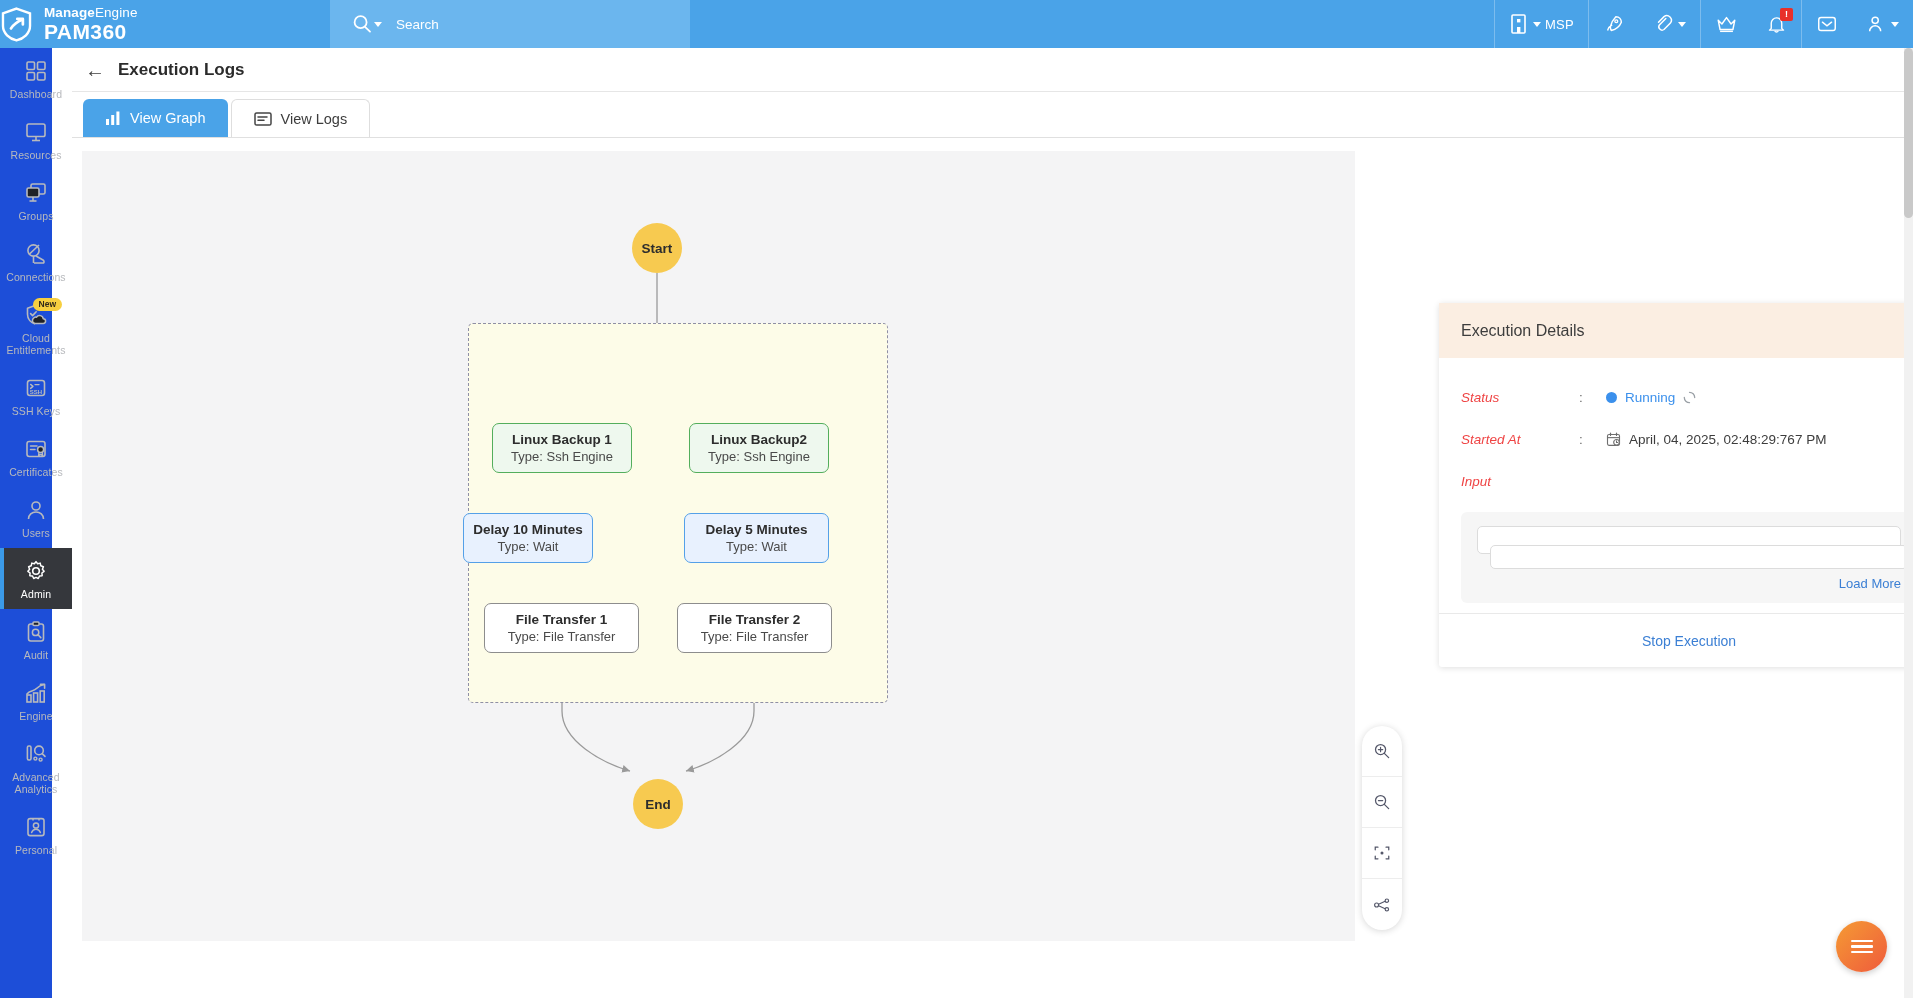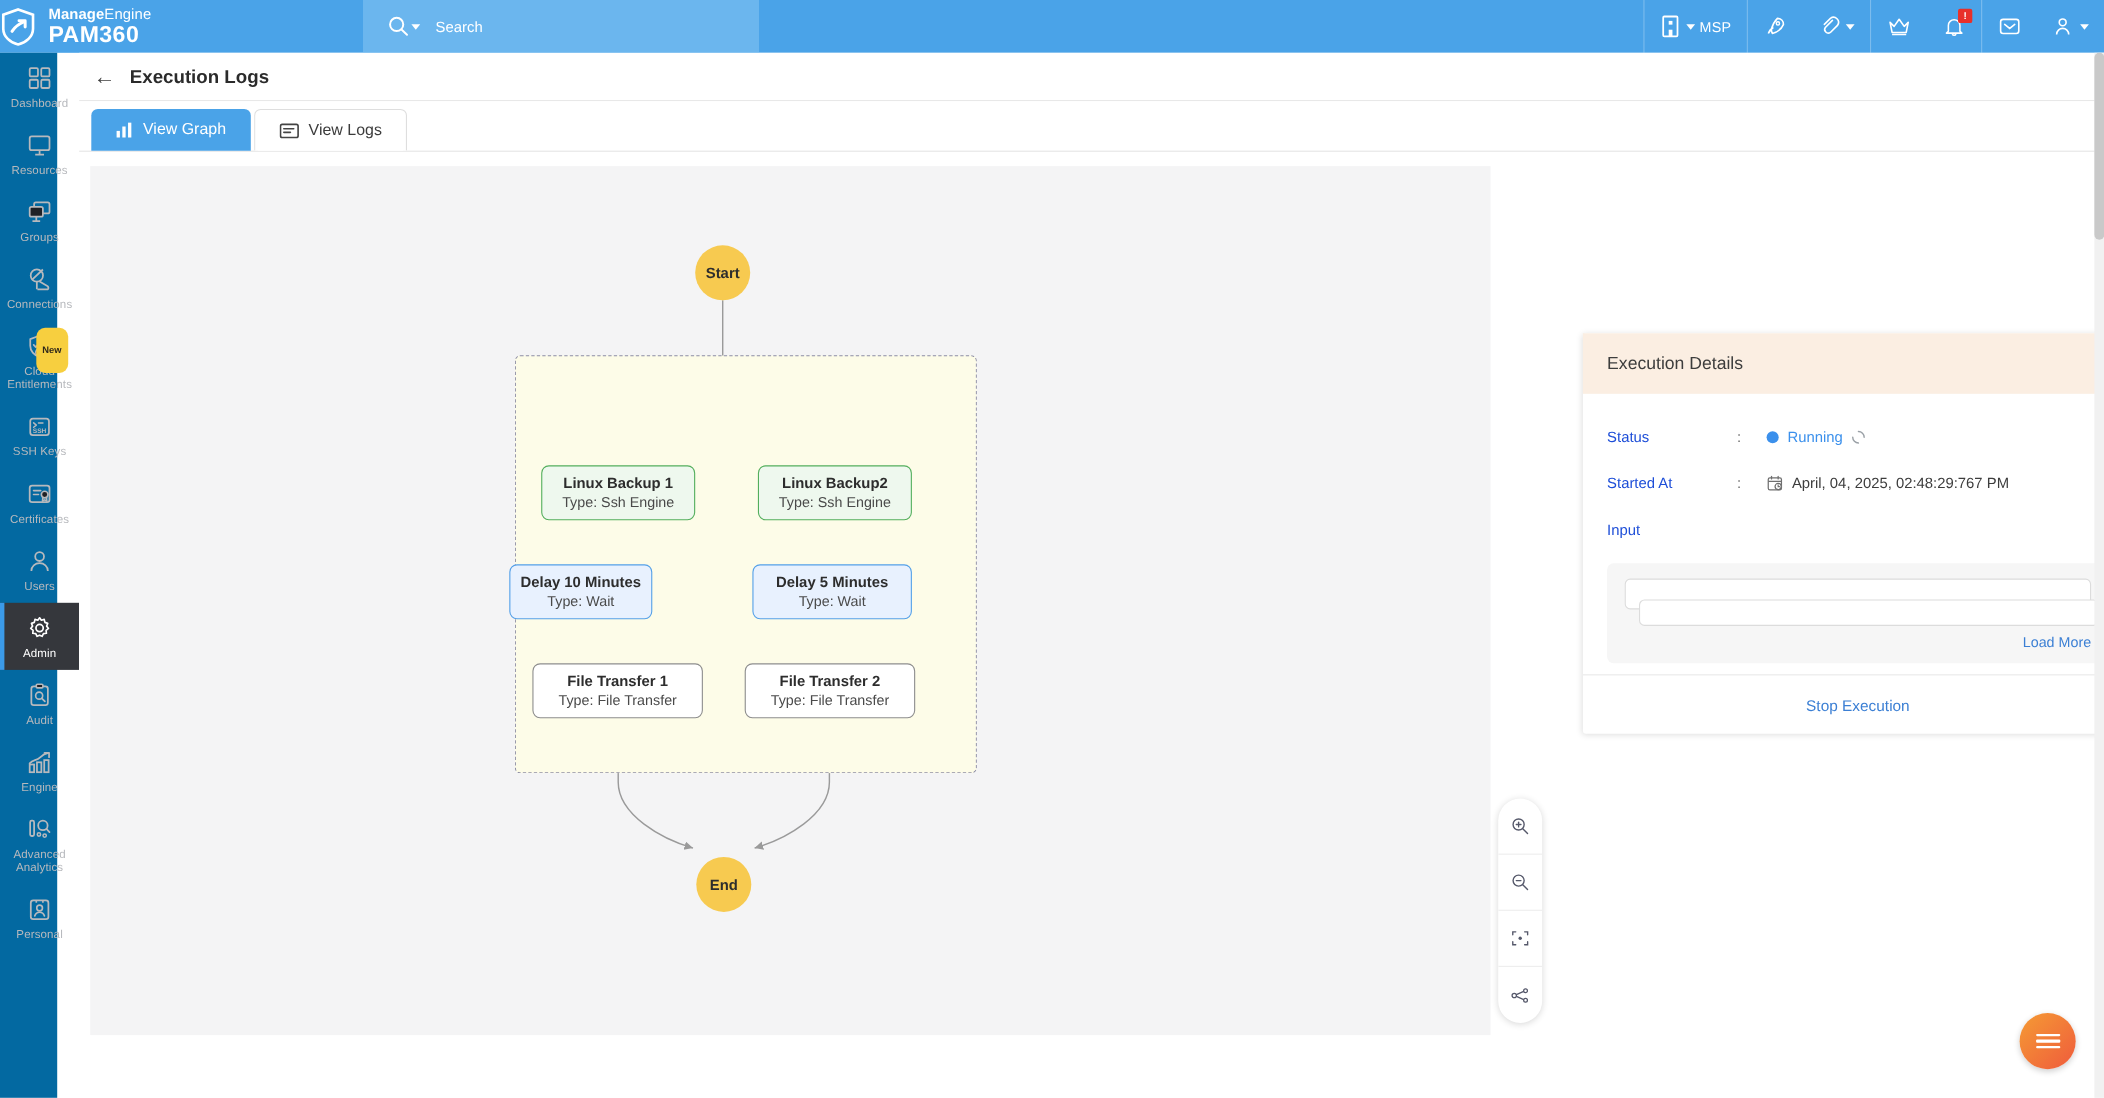--- a/index.html
+++ b/index.html
@@ -40,41 +40,41 @@
            border-right: 4px solid transparent; border-top: 5px solid #fff; }
   .badge-dot {
     position: absolute; top: 8px; right: 8px; background: #e8302a;
     color: #fff; font-size: 9px; font-weight: 700; border-radius: 2px;
     min-width: 13px; height: 13px; line-height: 13px; text-align: center;
     padding: 0 2px;
   }
   
   .sidebar {
     position: absolute; top: 48px; left: 0; width: 52px; height: 950px;
-    background: #0369a1;
+    background: #1d4ed8;
   }
   .side-item {
     position: relative; width: 72px; padding: 11px 2px 9px;
     display: flex; flex-direction: column; align-items: center; gap: 5px;
     cursor: pointer;
   }
   .side-item .ico { width: 24px; height: 24px; display: block; }
   .side-label {
     font-size: 10.5px; color: #b7b9bd; text-align: center; line-height: 12px;
     letter-spacing: .1px;
   }
   .side-item.active { background: #35373c; }
   .side-item.active .side-label { color: #ffffff; }
   .side-item.active::before {
     content: ""; position: absolute; left: 0; top: 0; width: 4px; height: 100%;
     background: #3b9ae8;
   }
   .new-badge {
     position: absolute; top: 6px; right: 10px; background: #f7cf3f; color: #30281a;
-    font-size: 8.5px; font-weight: 700; border-radius: 8px; padding: 16px 6px;
+    font-size: 8.5px; font-weight: 700; border-radius: 8px; padding: 2px 6px;
     line-height: 1;
   }
   
   .page { position: absolute; top: 48px; left: 72px; width: 1841px; height: 950px; background:#fff; }
   .page-head {
     height: 44px; display: flex; align-items: center; gap: 13px; padding-left: 13px;
     border-bottom: 1px solid #e6e6e6;
   }
   .back-arrow { font-size: 20px; color: #3c3c3c; line-height: 1; cursor: pointer; }
   .page-title { font-size: 17px; font-weight: 700; color: #2b2b2b; }
@@ -125,21 +125,21 @@
   .details {
     position: absolute; left: 1367px; top: 165px; width: 500px;
     background: #fff; box-shadow: 0 1px 6px rgba(0,0,0,.13); border-radius: 3px;
   }
   .details-head {
     background: #fbeee2; height: 55px; display: flex; align-items: center;
     padding-left: 22px; font-size: 16px; color: #3d3d3d;
   }
   .details-body { padding: 18px 22px 10px 22px; }
   .drow { display: flex; align-items: center; height: 42px; font-size: 13.5px; }
-  .dlabel { width: 118px; color: #1d4ed8; }
+  .dlabel { width: 118px; color: #ef4444; font-style: italic; }
   .dcolon { width: 27px; color: #6d6d6d; }
   .dval { display: flex; align-items: center; gap: 8px; color: #3d3d3d; }
   .status-dot { width: 11px; height: 11px; border-radius: 50%; background: #3b90ec; display:inline-block; }
   .status-text { color: #3b90ec; }
   .spinner { width: 13px; height: 13px; }
   .input-box {
     margin: 10px 0 0 0; background: #f6f6f6; border-radius: 6px; padding: 14px 16px 12px;
   }
   .fake-field {
     height: 28px; border: 1px solid #dcdcdc; border-radius: 5px; background: #fff;

